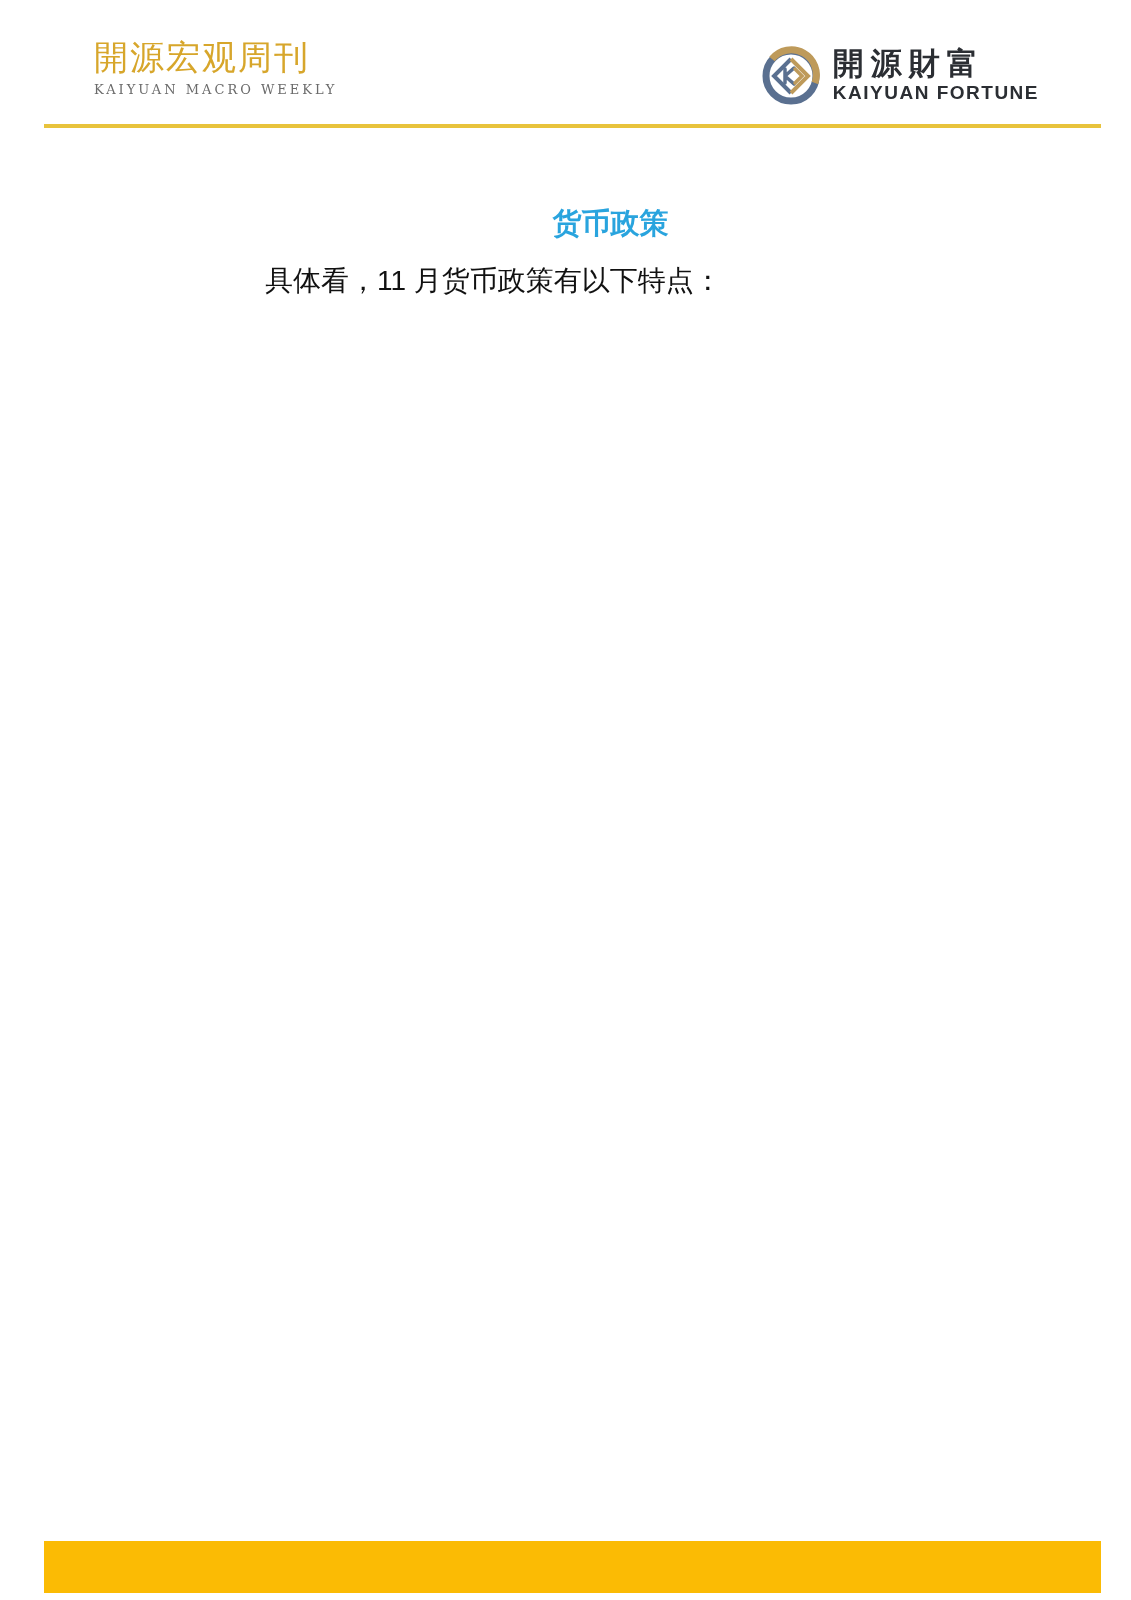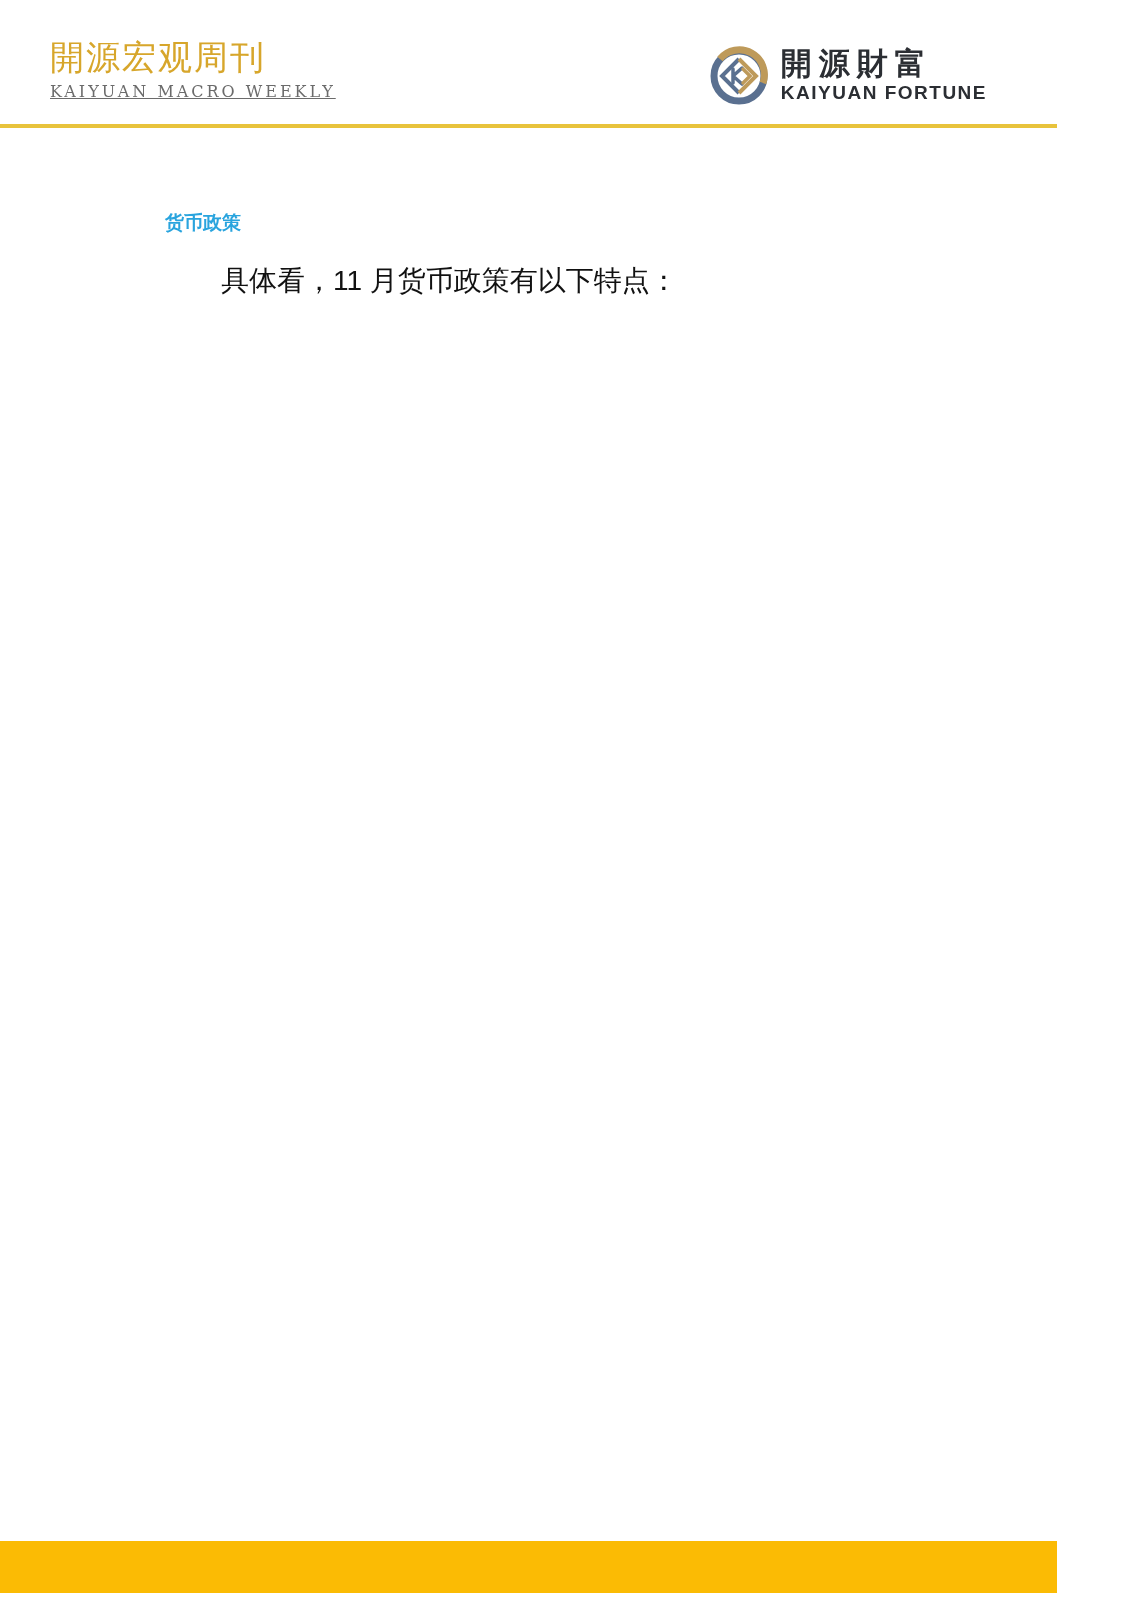--- a/index.html
+++ b/index.html
@@ -3,47 +3,47 @@
 <meta charset="utf-8">
 <style>
   html,body { margin:0; padding:0; background:#fff; }
   .page {
     position:relative;
     width:1057px;
     height:1600px;
     background:#ffffff;
     overflow:hidden;
     font-family:"Liberation Sans", sans-serif;
+    margin-left:44px;
   }
 
   
   .masthead {
     position:absolute;
     left:50px;
     top:36px;
   }
   .masthead-title {
     font-family:"DejaVu Serif", serif;
     font-size:34px;
     line-height:42px;
     letter-spacing:2px;
     color:#D7A62B;
   }
   .masthead-sub {
     margin-top:4px;
     font-family:"DejaVu Serif", serif;
-    font-size:16px;
+    font-size:13px;
     letter-spacing:3px;
     color:#6B6B6B;
-    text-decoration:underline;
   }
 
   .logo {
     position:absolute;
-    right:70px;
+    right:62px;
     top:44px;
     display:flex;
     align-items:center;
     gap:12px;
   }
   .logo-mark { width:60px; height:62px; display:block; }
   .logo-text { text-align:left; }
   .logo-name-cn {
     font-family:"DejaVu Serif", serif;
     font-weight:bold;
@@ -82,22 +82,22 @@
     line-height:58px;
     color:#111111;
     text-align:justify;
   }
   .article p { margin:0; }
   .article p.indent { text-indent:2em; }
   .section-heading {
     margin:48px 0 0 0;
     height:58px;
     line-height:58px;
-    text-align:left;
-    font-size:19px;
+    text-align:center;
+    font-size:29px;
     font-weight:bold;
     color:#29A4DE;
     text-indent:0;
   }
 
   
   .footer-bar {
     position:absolute;
     left:0;
     top:1541px;

